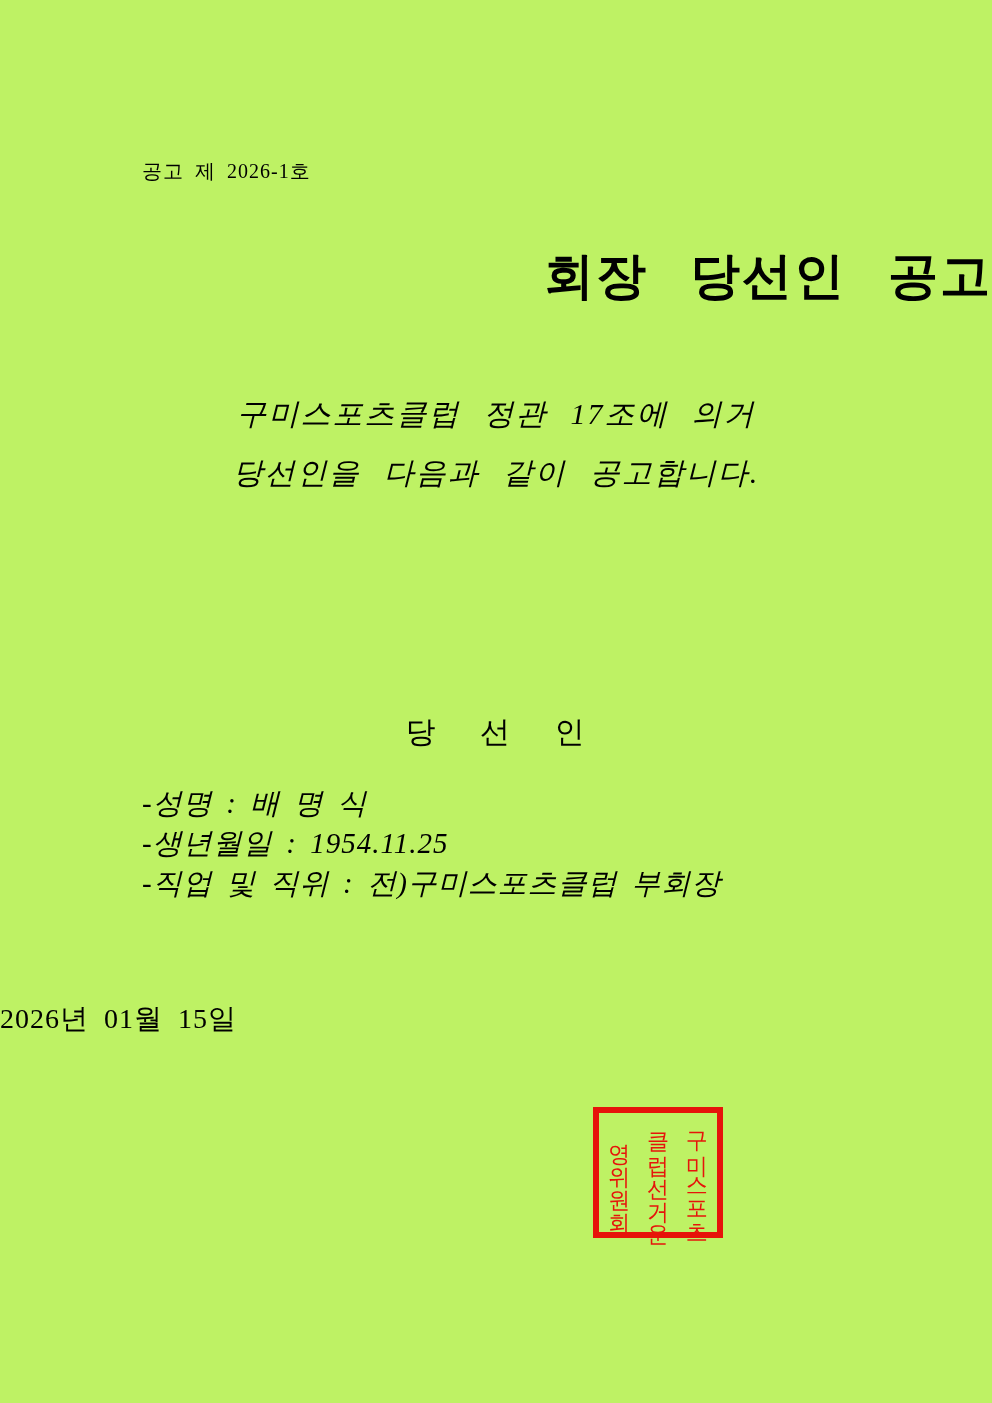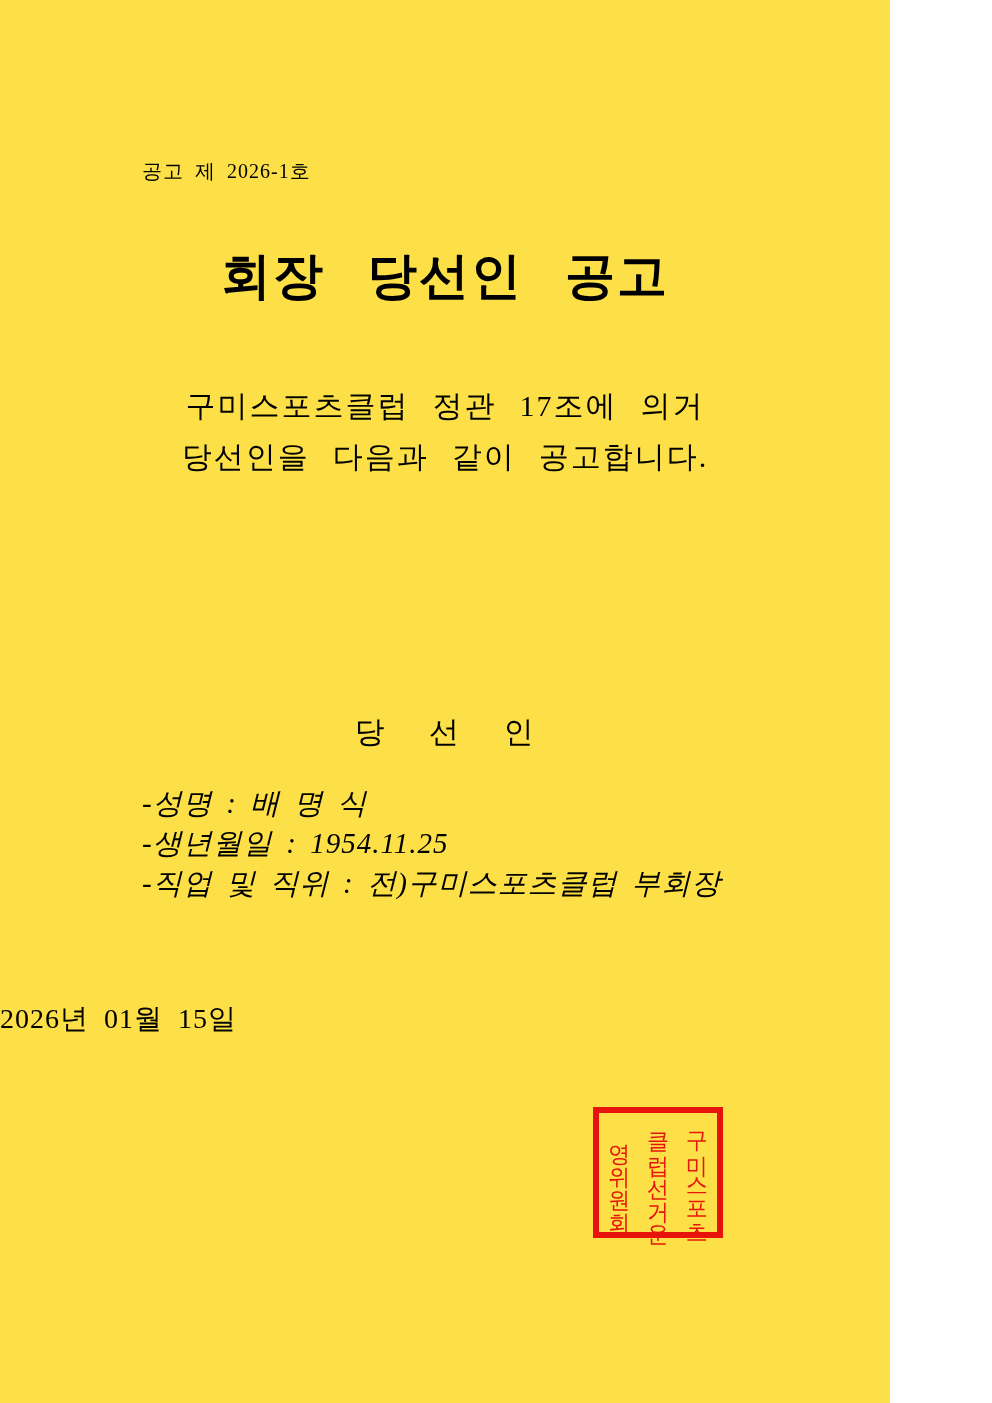--- a/index.html
+++ b/index.html
@@ -2,63 +2,64 @@
 <html><head>
 <meta charset="utf-8">
 <style>
   html, body {
     margin: 0;
     padding: 0;
     background: #ffffff;
   }
   .page {
     position: relative;
-    width: 890px;
+    width: 992px;
     height: 1403px;
-    background: #fde047;
+    background: #bef264;
     overflow: hidden;
     font-family: "Liberation Serif", "DejaVu Serif", serif;
     color: #000000;
   }
   .doc-number {
     position: absolute;
     left: 142px;
     top: 158px;
     font-size: 20px;
     letter-spacing: 1px;
     word-spacing: 0.25em;
     white-space: nowrap;
   }
   .title {
     position: absolute;
     left: 0;
     top: 243px;
     width: 100%;
     margin: 0;
-    text-align: center;
+    text-align: right;
     font-size: 50px;
     font-weight: 700;
     letter-spacing: 2px;
     word-spacing: 0.55em;
     white-space: nowrap;
   }
   .body-text {
     position: absolute;
     left: 0;
     top: 378px;
     width: 100%;
     text-align: center;
     font-size: 30px;
     line-height: 47px;
     letter-spacing: 2px;
     word-spacing: 0.45em;
   }
   .body-text p {
-    margin: 4px;
+    margin: 12px;
     white-space: nowrap;
+    font-style: italic;
   }
   .winner-heading {
     position: absolute;
     left: 0;
     top: 696px;
     width: 100%;
     text-align: center;
     font-size: 30px;
     word-spacing: 1.1em;
     letter-spacing: 2px;

